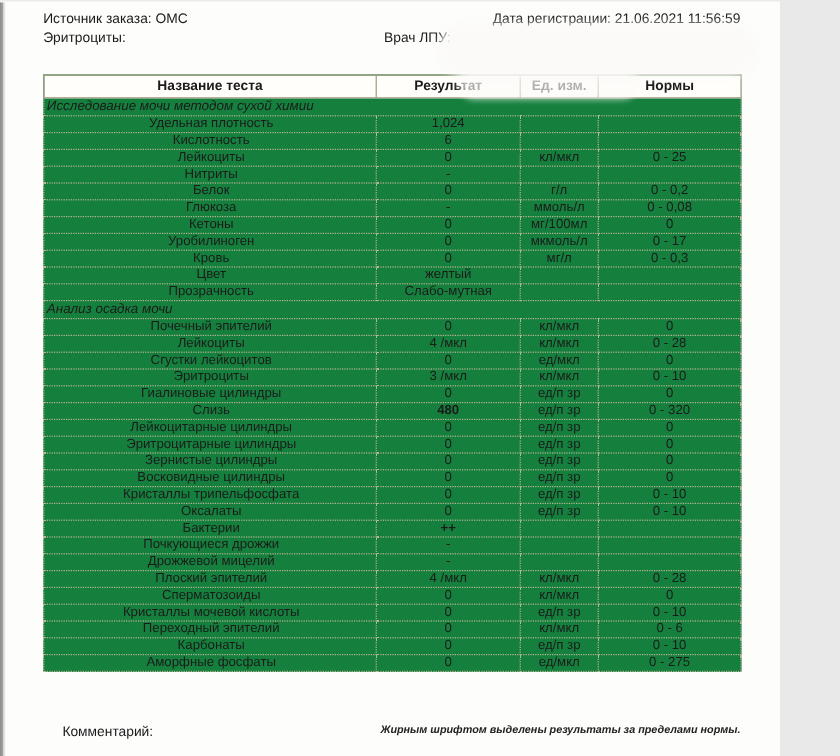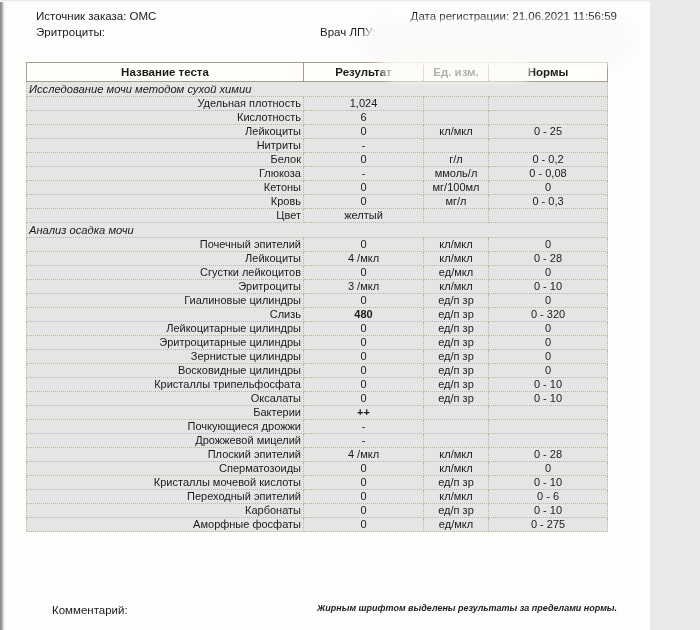--- a/index.html
+++ b/index.html
@@ -20,35 +20,35 @@
     position: absolute; left: 0; top: 0; right: 0; height: 2px;
     background: linear-gradient(#e6e6e6, #fdfdfc);
   }
   .header-block { position: absolute; left: 36px; top: 9px; width: 581px; font-size: 11.5px; }
   .h-line { height: 16px; line-height: 15px; white-space: nowrap; }
   .h-line1 { display: flex; justify-content: space-between; }
   .bold { font-weight: bold; }
   .dep { display: inline-block; width: 284px; }
 
   table.report-table {
-    position: absolute; left: 26px; top: 62px;
+    position: absolute; left: 36px; top: 62px;
     width: 581px; border-collapse: collapse; table-layout: fixed;
-    font-size: 11px; background: #e5e5e5;
+    font-size: 11px; background: #15803d;
   }
   thead th {
     border: 1px solid #a69e86;
     height: 18px; padding: 0;
     font-size: 11.5px; font-weight: bold;
     background: #fffefa; text-align: center;
   }
   tbody td {
     border: 1px dotted #bdb598;
     height: 13px; line-height: 13px; padding: 0 2px;
   }
-  td.c-name { text-align: right; padding-left: 4px; overflow: hidden; white-space: nowrap; }
+  td.c-name { text-align: center; padding-left: 4px; overflow: hidden; white-space: nowrap; }
   td.c-result, td.c-unit, td.c-norm { text-align: center; white-space: nowrap; }
   tr.section-row td {
     font-style: italic; text-align: left; padding-left: 2px;
     height: 14px; font-size: 11.2px;
   }
   .out-of-range { font-weight: bold; }
 
   .footnote {
     position: absolute; left: 36px; top: 603px; width: 581px;
     text-align: right; font-size: 9px; font-weight: bold; font-style: italic;
@@ -149,36 +149,48 @@
     <td class="c-norm">0 - 0,08</td>
   </tr>
 
   <tr class="data-row">
     <td class="c-name">Кетоны</td>
     <td class="c-result">0</td>
     <td class="c-unit">мг/100мл</td>
     <td class="c-norm">0</td>
   </tr>
 
+  <tr class="data-row">
+    <td class="c-name">Уробилиноген</td>
+    <td class="c-result">0</td>
+    <td class="c-unit">мкмоль/л</td>
+    <td class="c-norm">0 - 17</td>
+  </tr>
 
 
   <tr class="data-row">
     <td class="c-name">Кровь</td>
     <td class="c-result">0</td>
     <td class="c-unit">мг/л</td>
     <td class="c-norm">0 - 0,3</td>
   </tr>
 
   <tr class="data-row">
     <td class="c-name">Цвет</td>
     <td class="c-result">желтый</td>
     <td class="c-unit"></td>
     <td class="c-norm"></td>
   </tr>
 
+  <tr class="data-row">
+    <td class="c-name">Прозрачность</td>
+    <td class="c-result">Слабо-мутная</td>
+    <td class="c-unit"></td>
+    <td class="c-norm"></td>
+  </tr>
 
   <tr class="section-row">
     <td colspan="4">Анализ осадка мочи</td>
   </tr>
 
   <tr class="data-row">
     <td class="c-name">Почечный эпителий</td>
     <td class="c-result">0</td>
     <td class="c-unit">кл/мкл</td>
     <td class="c-norm">0</td>

